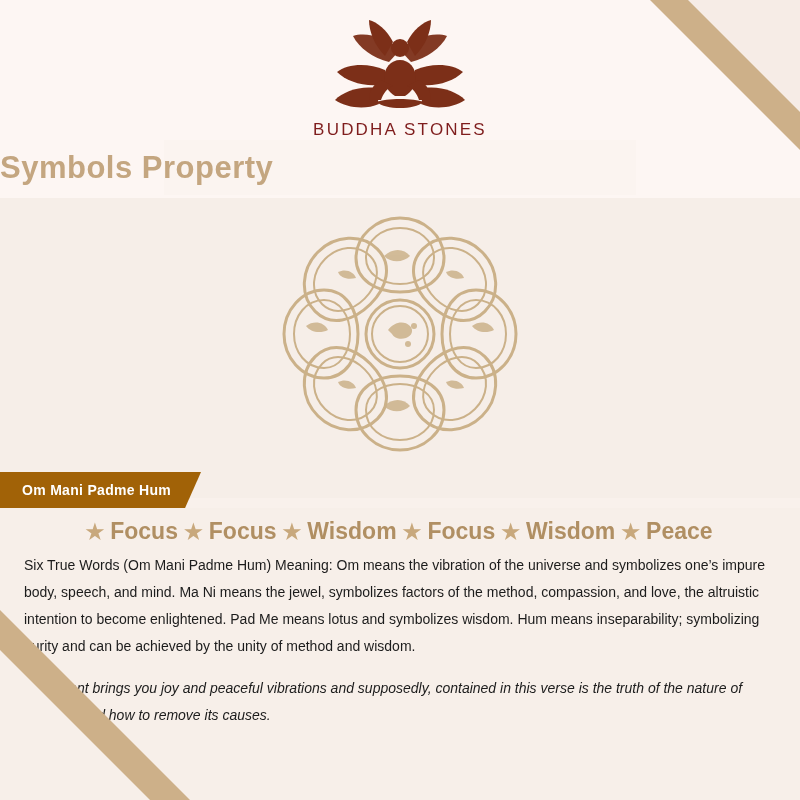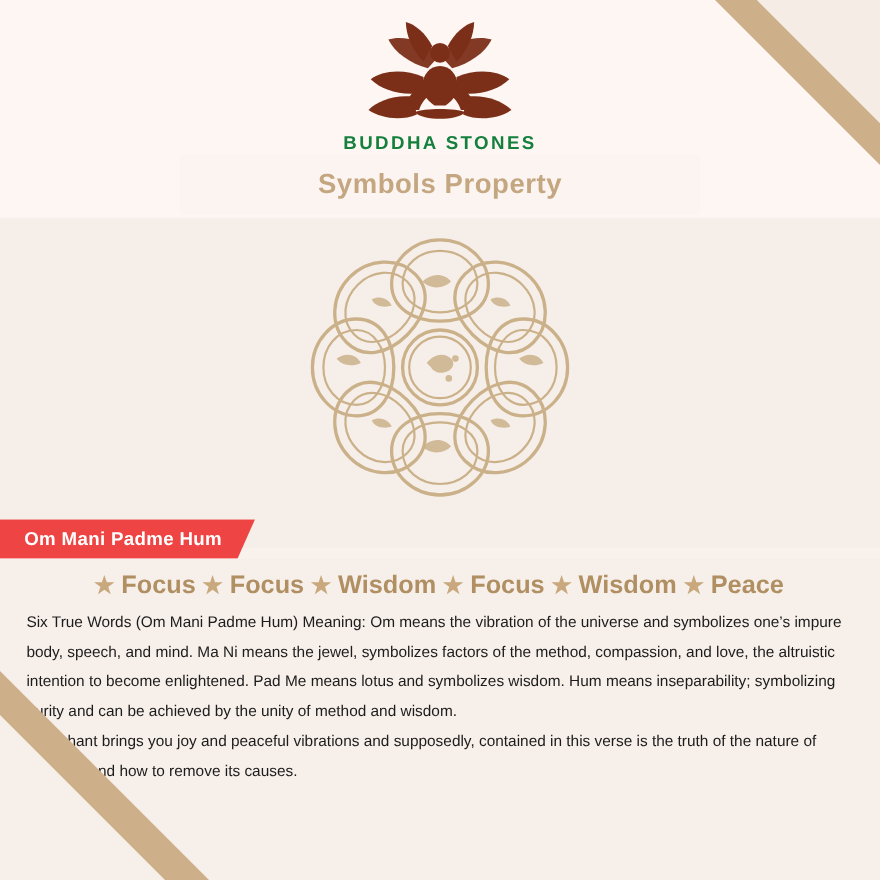--- a/index.html
+++ b/index.html
@@ -65,41 +65,40 @@
     text-align: center;
   }
   .logo-mark {
     display: block;
     margin: 0 auto;
   }
   .brand-name {
     margin-top: 2px;
     font-size: 17px;
     letter-spacing: 2.2px;
-    font-weight: bold;
-    color: #15803d;
+    font-weight: normal;
+    color: #7f1d1d;
     font-family: "Liberation Sans", sans-serif;
   }
 
   
   .title-ribbon {
     position: absolute;
     top: 140px;
     left: 164px;
     width: 472px;
     height: 55px;
     background: #fbf4f0;
   }
   .title-text {
     position: absolute;
     top: 140px; left: 0; width: 800px;
     height: 55px;
     line-height: 55px;
-    text-align: center;
-    font-size: 25px;
+    font-size: 31px;
     font-weight: bold;
     color: #c4a680;
     letter-spacing: 0.5px;
   }
 
   
   .mid-band {
     position: absolute;
     top: 198px; left: 0;
     width: 800px; height: 300px;
@@ -113,23 +112,23 @@
     left: 272px;
   }
 
   
   .tag {
     position: absolute;
     left: 0;
     top: 472px;
     height: 36px;
     padding: 0 30px 0 22px;
-    background: #ef4444;
+    background: #a16207;
     color: #ffffff;
-    font-size: 17px;
+    font-size: 14px;
     font-weight: bold;
     line-height: 36px;
     letter-spacing: 0.3px;
     clip-path: polygon(0 0, 100% 0, calc(100% - 16px) 100%, 0 100%);
   }
 
   
   .bottom {
     position: absolute;
     top: 508px; left: 0;
@@ -161,21 +160,22 @@
     width: 760px;
     font-size: 14px;
     line-height: 27px;
     color: #1c1c1c;
     text-align: left;
   }
   .body-copy p {
     margin: 0;
   }
   .body-copy p + p {
-    margin-top: 0px;
+    margin-top: 15px;
+    font-style: italic;
   }
 </style>
 </head>
 <body>
 
 <div class="page">
 
   <div class="mid-band"></div>
   <div class="top-band"></div>
 

